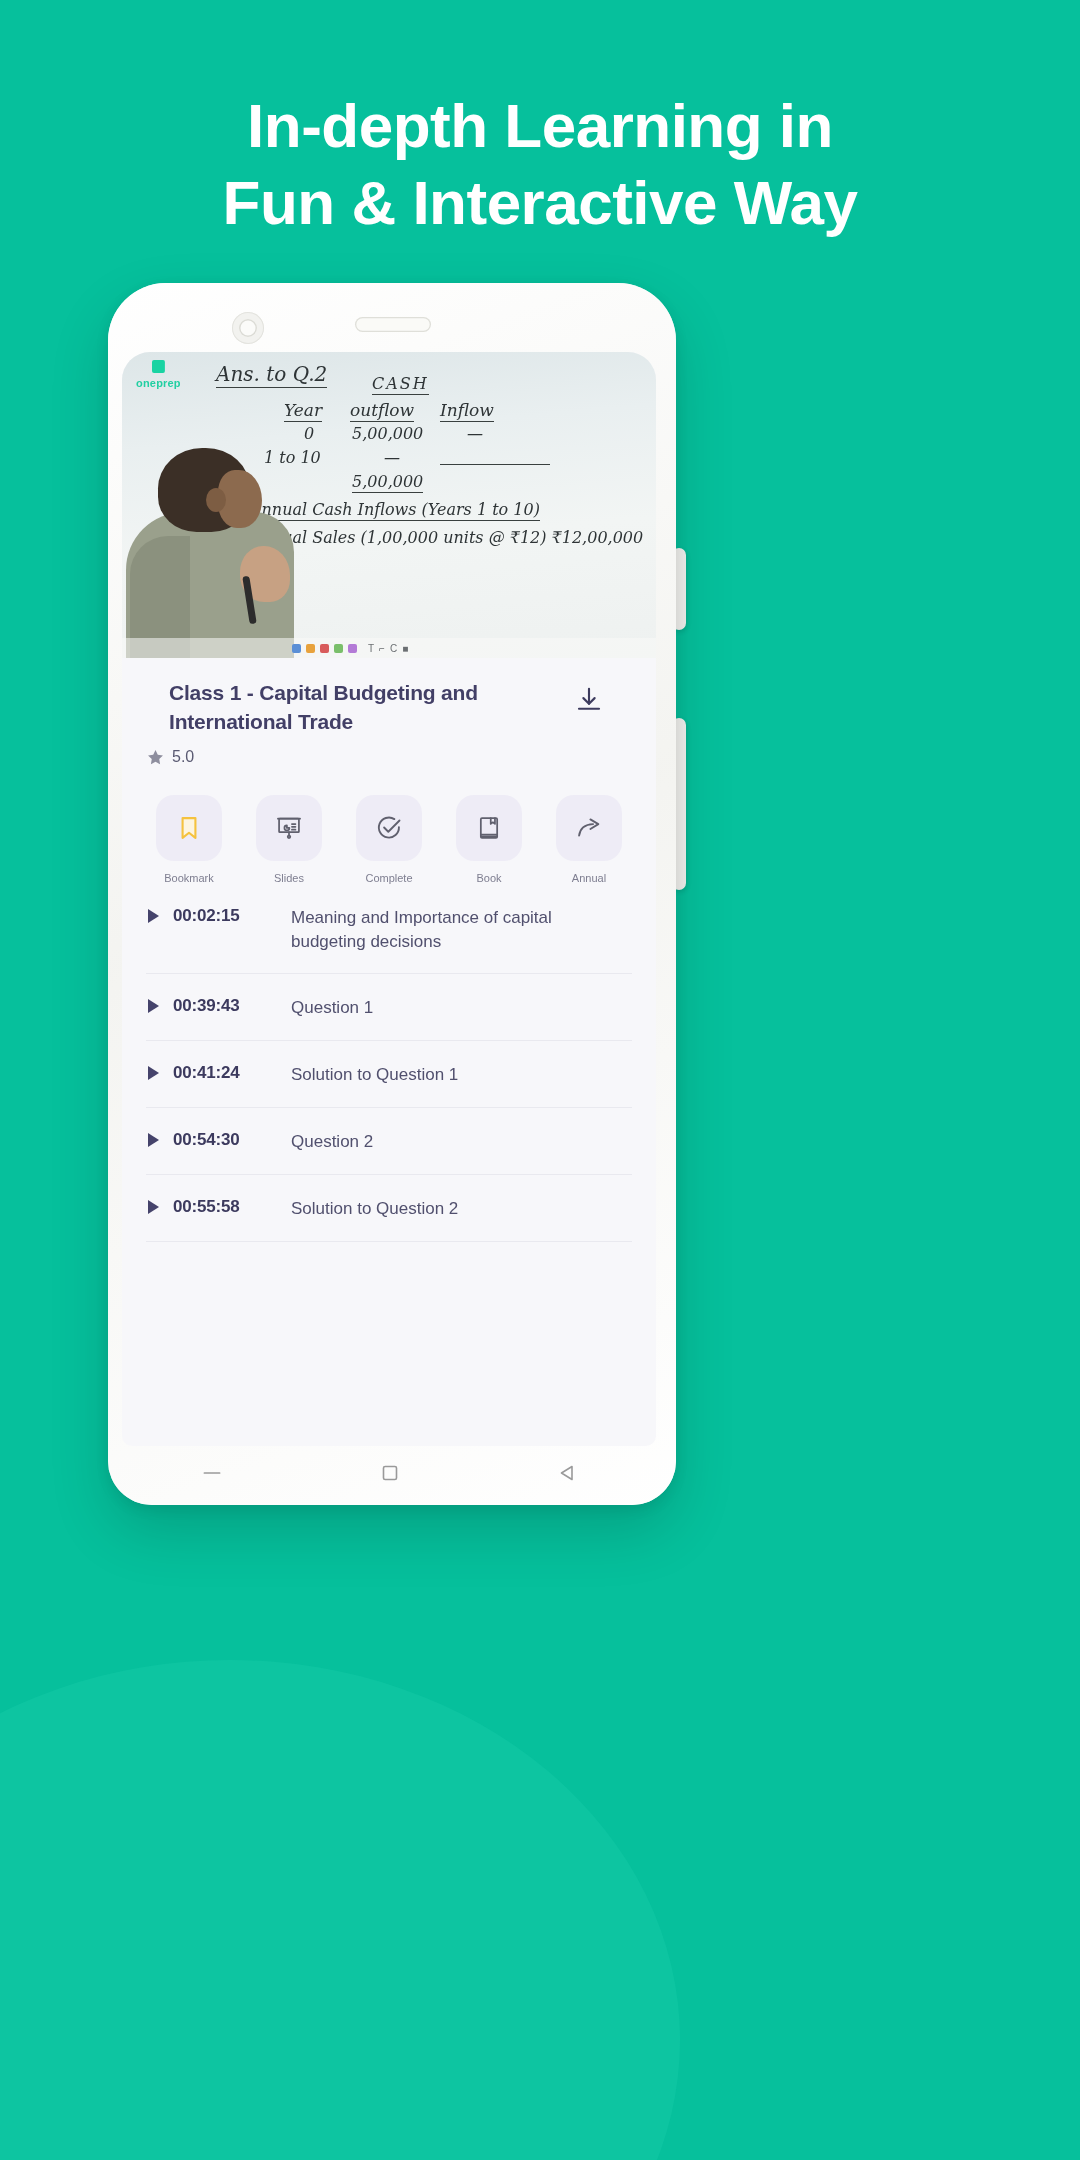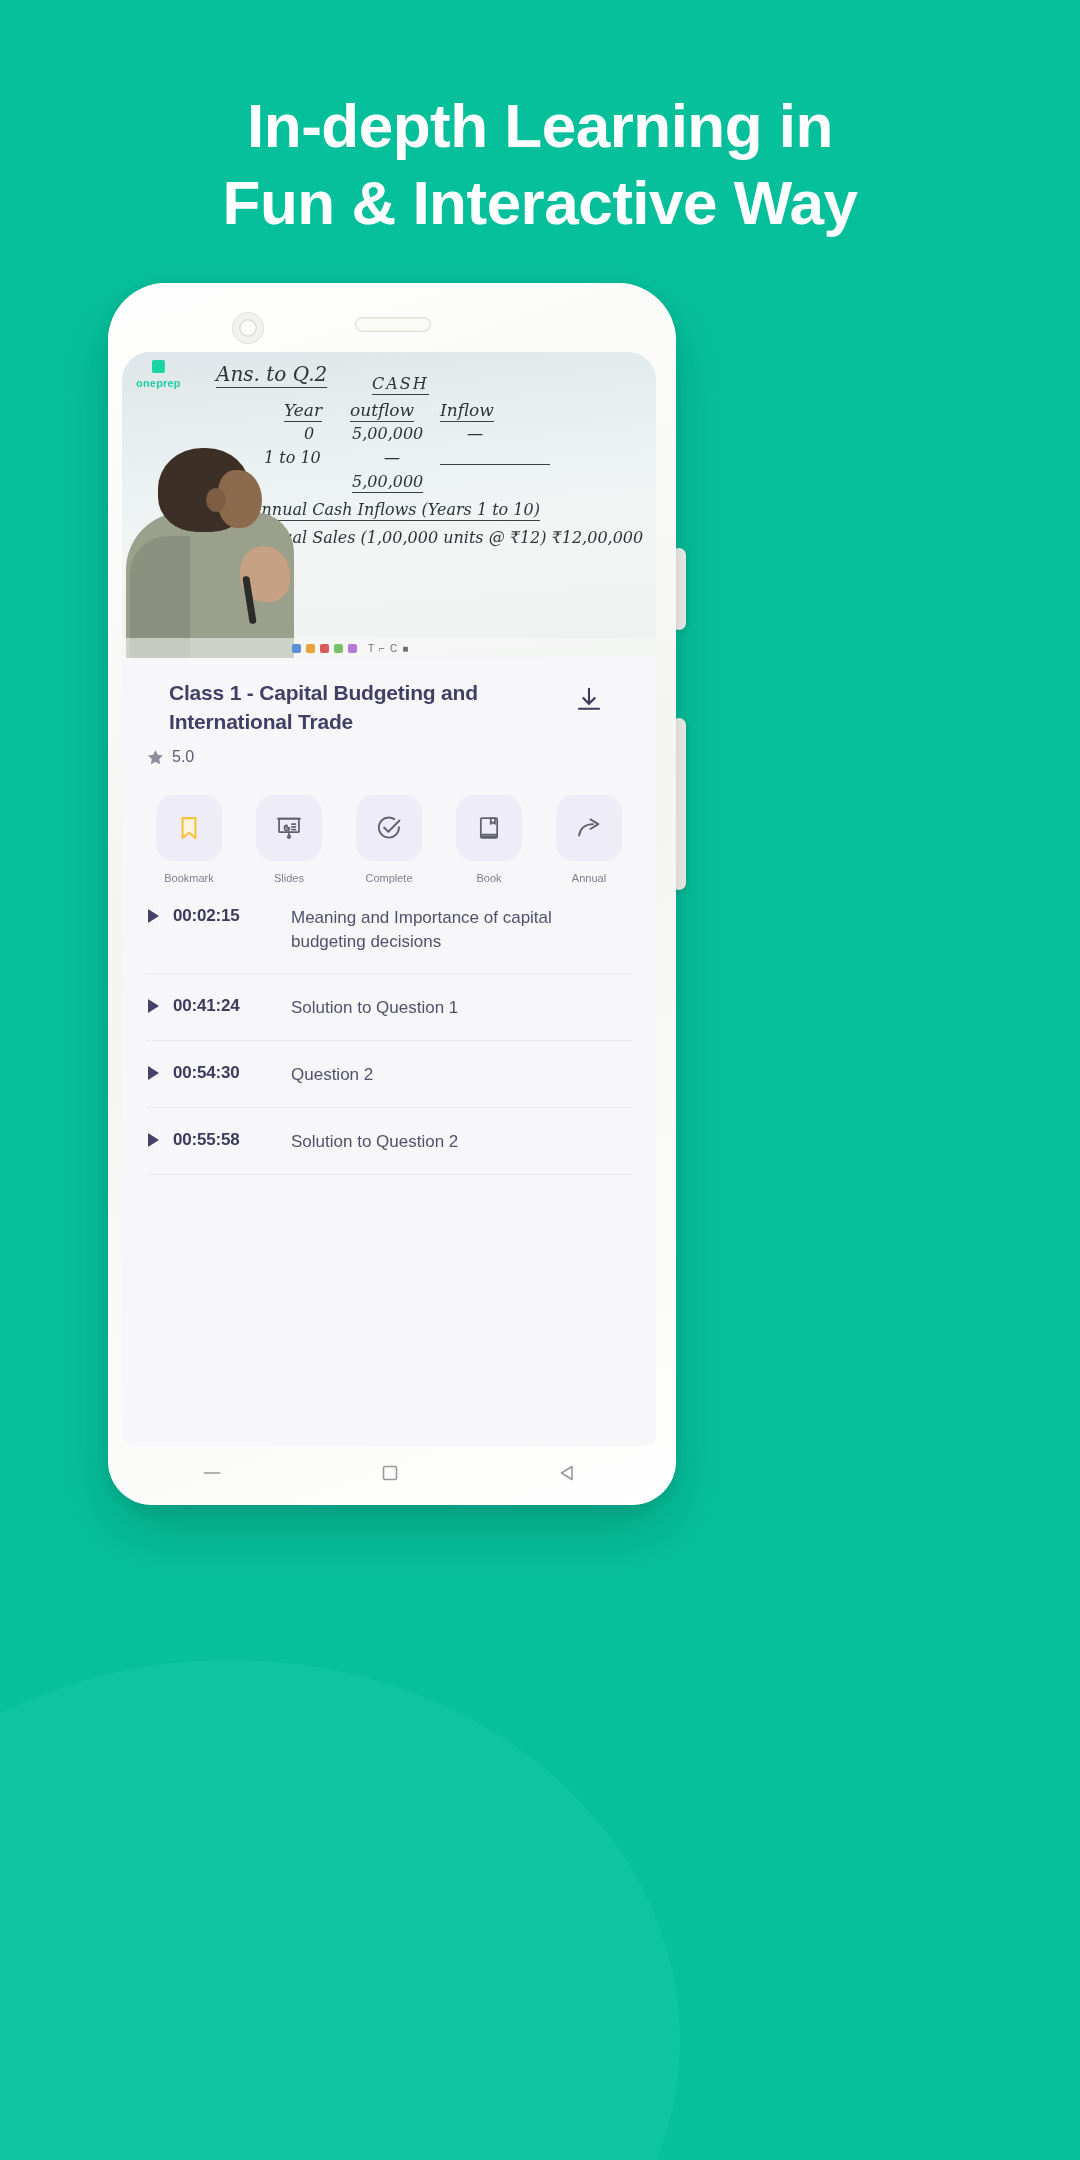--- a/index.html
+++ b/index.html
@@ -471,20 +471,25 @@
 
 
   <div class="transcript">
 
     <div class="tr-row">
       <span class="tr-play"></span>
       <span class="tr-time">00:02:15</span>
       <span class="tr-label">Meaning and Importance of capital budgeting decisions</span>
     </div>
 
+    <div class="tr-row">
+      <span class="tr-play"></span>
+      <span class="tr-time">00:39:43</span>
+      <span class="tr-label">Question 1</span>
+    </div>
 
     <div class="tr-row">
       <span class="tr-play"></span>
       <span class="tr-time">00:41:24</span>
       <span class="tr-label">Solution to Question 1</span>
     </div>
 
     <div class="tr-row">
       <span class="tr-play"></span>
       <span class="tr-time">00:54:30</span>

